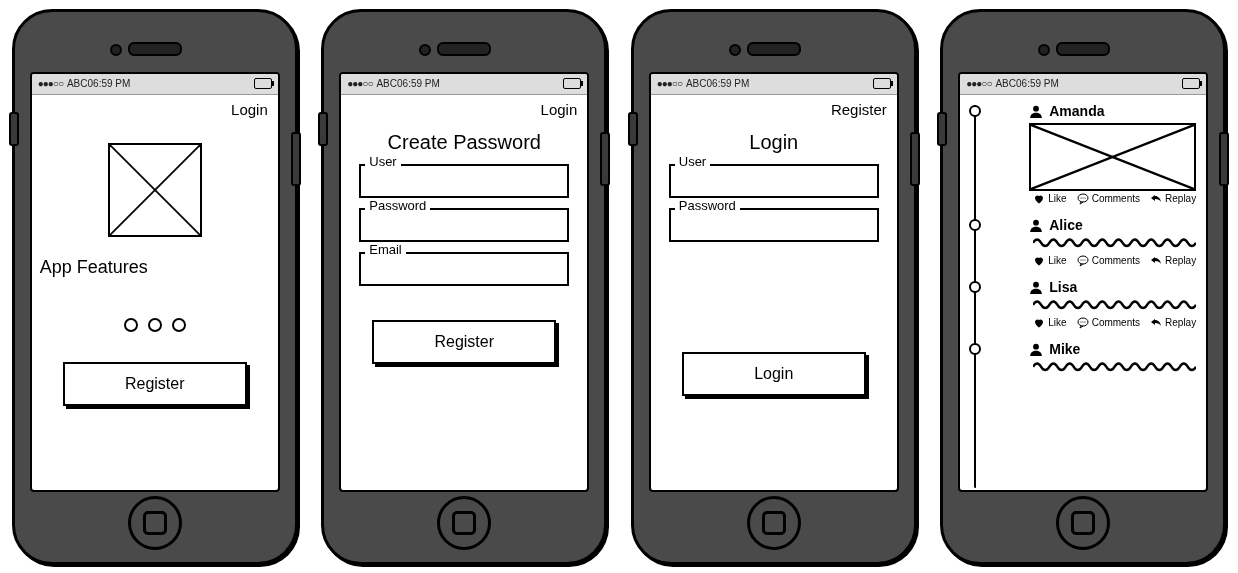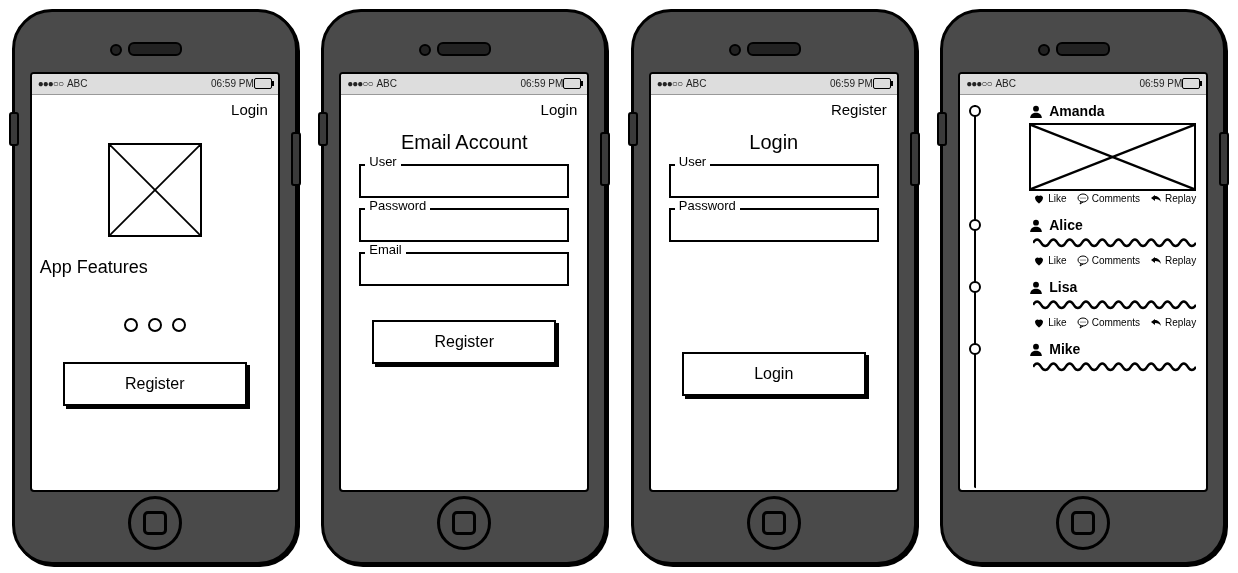--- a/index.html
+++ b/index.html
@@ -102,21 +102,21 @@
     border-bottom: 1px solid #999;
     display: flex;
     align-items: center;
     font-size: 10px;
     padding: 0 6px;
     color:#222;
     font-family: sans-serif;
   }
   .statusbar .dots {letter-spacing:-1px;font-weight:bold;}
   .statusbar .carrier {margin-left:4px;}
-  .statusbar .time {flex:1;text-align:right;}
+  .statusbar .time {flex:1;text-align:left;}
   .statusbar .batt {
     width:16px;height:9px;border:1px solid #000;border-radius:2px;position:relative;
   }
   .statusbar .batt::after{content:"";position:absolute;right:-3px;top:2px;width:2px;height:5px;background:#000;}
   .statusbar .batt .fill{background:#000;height:100%;width:80%;}
   .content {flex:1;position:relative;padding:8px;border-radius:25px;}
 
   
   .toplink {position:absolute;top:6px;right:10px;font-size:15px;}
   .imgbox {
@@ -201,21 +201,21 @@
     <div class="speaker"></div>
     <div class="screen">
       <div class="statusbar">
         <span class="dots">●●●○○</span>
         <span class="carrier">ABC</span>
         <span class="time">06:59 PM</span>
         <span class="batt"><span class="fill"></span></span>
       </div>
       <div class="content">
         <div class="toplink">Login</div>
-        <div class="formtitle">Email Account</div>
+        <div class="formtitle">Create Password</div>
         <div class="field">
           <div class="lab">User</div>
           <div class="box"></div>
         </div>
         <div class="field">
           <div class="lab">Password</div>
           <div class="box"></div>
         </div>
         <div class="field">
           <div class="lab">Email</div>

